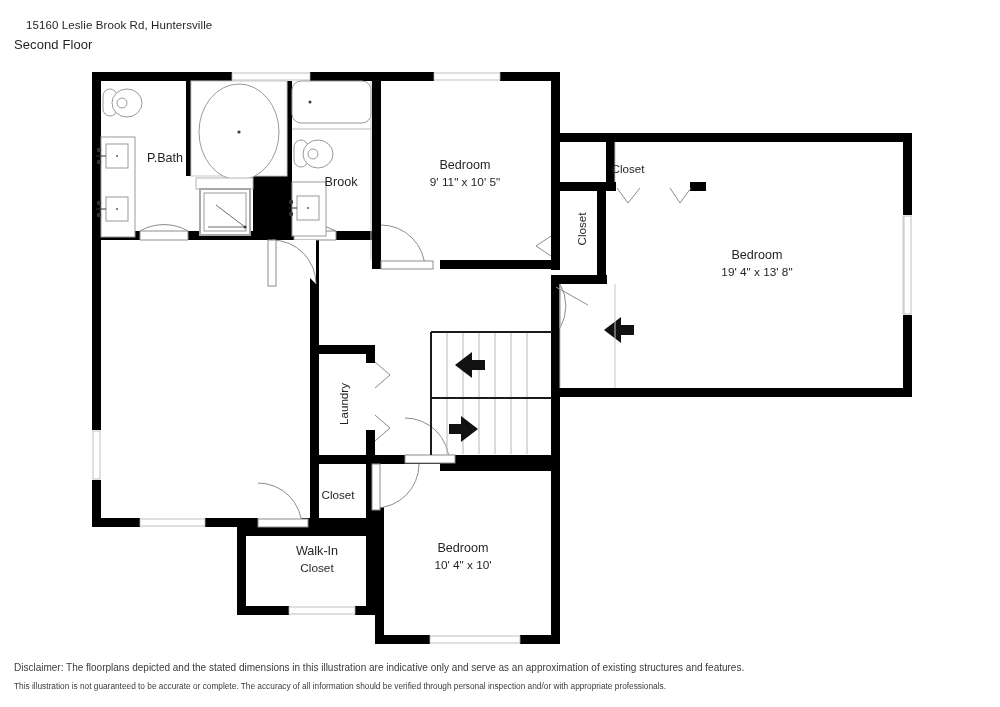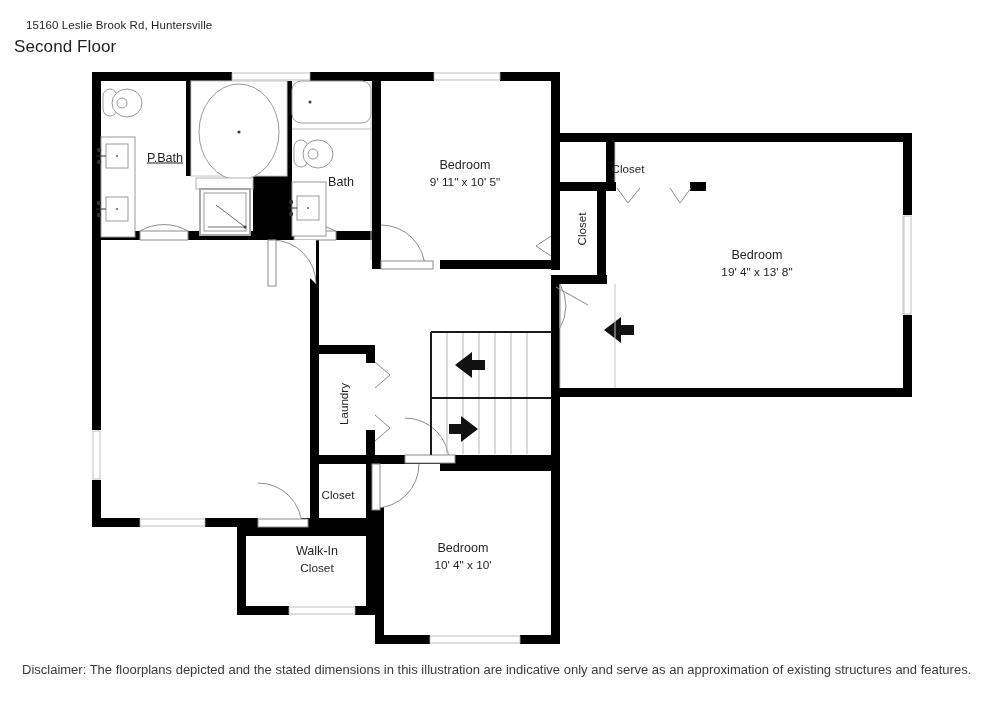--- a/index.html
+++ b/index.html
@@ -27,33 +27,32 @@
     font-size: 11.5px;
     color: #231f20;
     letter-spacing: 0.1px;
     white-space: nowrap;
     margin-left: 12px;
   }
   .addr-line2 {
     position: absolute;
     left: 14px;
     top: 37px;
-    font-size: 17px;
+    font-size: 13px;
     color: #231f20;
     letter-spacing: 0.1px;
     white-space: nowrap;
   }
   .disc1 {
     position: absolute;
     left: 14px;
     top: 662px;
-    font-size: 13px;
+    font-size: 10px;
     color: #3b3b3b;
     white-space: nowrap;
-    margin-left: 8px;
   }
   .disc2 {
     position: absolute;
     left: 14px;
     top: 681px;
     font-size: 8.3px;
     color: #3b3b3b;
     white-space: nowrap;
   }
   #plan {
@@ -356,26 +355,26 @@
 
     <g stroke="#c4c4c4" stroke-width="1">
       <line x1="615" y1="142" x2="615" y2="182"></line>
       <line x1="560" y1="284" x2="560" y2="388"></line>
       <line x1="615" y1="284" x2="615" y2="388"></line>
       <line x1="903" y1="216" x2="903" y2="314"></line>
       <line x1="371" y1="81" x2="371" y2="260"></line>
     </g>
   </svg>
 
-  <div class="rlabel" style="left:165px; top:158px;text-decoration:underline;">
+  <div class="rlabel" style="left:165px; top:158px;">
     <span>P.Bath</span>
   </div>
 
   <div class="rlabel" style="left:341px; top:182px;">
-    <span>Bath</span>
+    <span>Brook</span>
   </div>
 
   <div class="rlabel" style="left:465px; top:174px;">
     <span>Bedroom</span>
     <span class="dim">9' 11" x 10' 5"</span>
   </div>
 
   <div class="rlabel small" style="left:628px; top:168px;">
     <span>Closet</span>
   </div>
@@ -402,14 +401,15 @@
     <span>Walk-In</span>
     <span class="dim">Closet</span>
   </div>
 
   <div class="rlabel" style="left:463px; top:557px;">
     <span>Bedroom</span>
     <span class="dim">10' 4" x 10'</span>
   </div>
 
   <div class="disc1">Disclaimer: The floorplans depicted and the stated dimensions in this illustration are indicative only and serve as an approximation of existing structures and features.</div>
+  <div class="disc2">This illustration is not guaranteed to be accurate or complete. The accuracy of all information should be verified through personal inspection and/or with appropriate professionals.</div>
 
 </div>
 
 </body></html>

